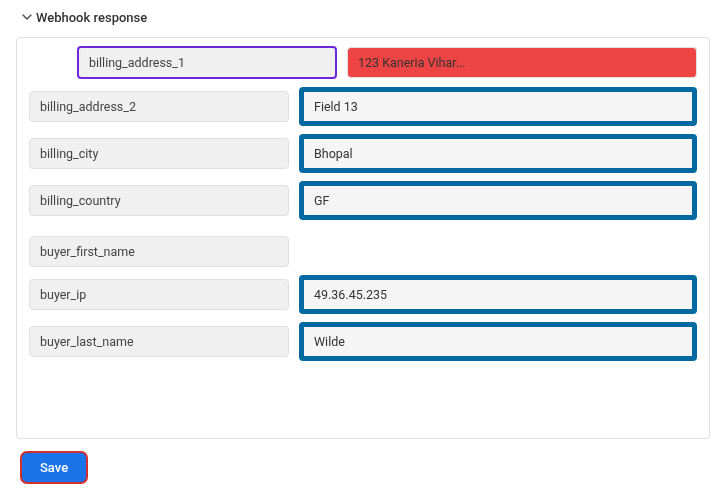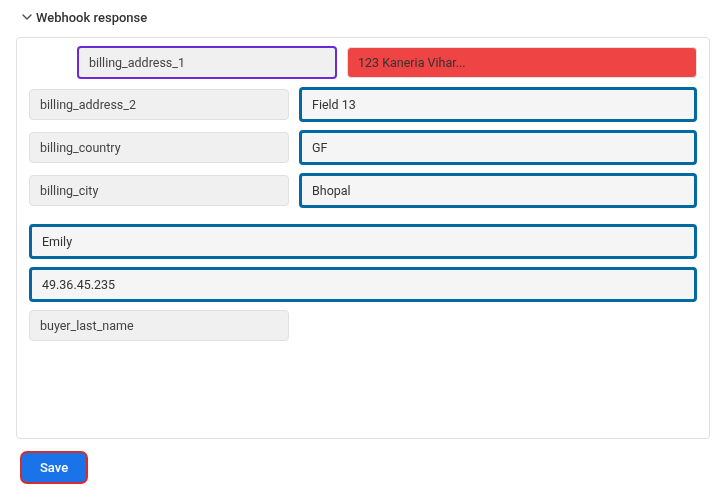--- a/index.html
+++ b/index.html
@@ -86,21 +86,21 @@
       border: 1px solid #e0e0e0;
       border-radius: 4px;
       padding: 7px 10px;
       color: #444;
       font-size: 12.5px;
     }
 
     .field-value {
       flex: 1;
       background: #f5f5f5;
-      border: 3px solid #0369a1;
+      border: 5px solid #0369a1;
       border-radius: 4px;
       padding: 7px 10px;
       color: #333;
       font-size: 12.5px;
     }
 
     .top-partial-row {
       display: flex;
       align-items: center;
       gap: 10px;
@@ -171,37 +171,39 @@
       <div class="top-key-partial">billing_address_1</div>
       <div class="top-value-partial">123 Kaneria Vihar...</div>
     </div>
 
     <div id="fields-container">
         <div class="field-row">
           <div class="field-key">billing_address_2</div>
           <div class="field-value">Field 13</div>
         </div>
         <div class="field-row">
+          <div class="field-key">billing_city</div>
+          <div class="field-value">Bhopal</div>
+        </div>
+        <div class="field-row">
           <div class="field-key">billing_country</div>
           <div class="field-value">GF</div>
         </div>
         <div class="field-row">
-          <div class="field-key">billing_city</div>
-          <div class="field-value">Bhopal</div>
-        </div>
-        <div class="field-row">
-        </div>
-        <div class="field-row">
-          <div class="field-value">Emily</div>
-        </div>
-        <div class="field-row">
+        </div>
+        <div class="field-row">
+          <div class="field-key">buyer_first_name</div>
+        </div>
+        <div class="field-row">
+          <div class="field-key">buyer_ip</div>
           <div class="field-value">49.36.45.235</div>
         </div>
         <div class="field-row">
           <div class="field-key">buyer_last_name</div>
+          <div class="field-value">Wilde</div>
         </div>
       </div>
   </div>
 
   <div class="save-button-area">
     <button class="save-button">Save</button>
   </div>
 </div>
 
 </body></html>

